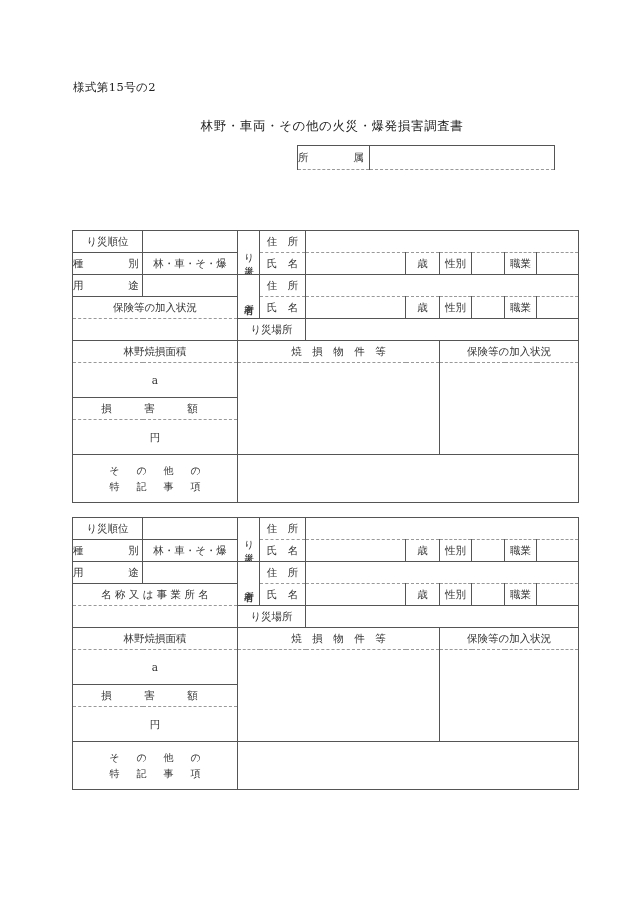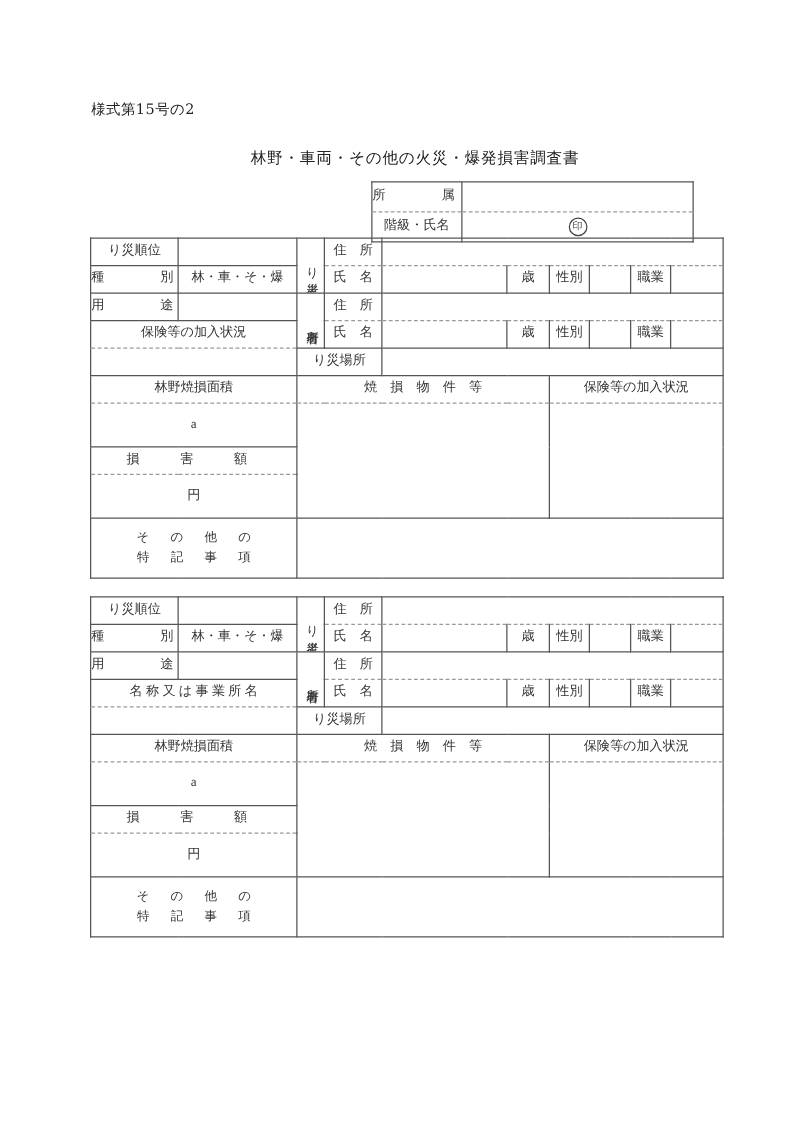--- a/index.html
+++ b/index.html
@@ -44,21 +44,20 @@
     padding-left: 34px;
   }
 
   
   .tbl {
     position: absolute;
     border-collapse: collapse;
     table-layout: fixed;
     font-size: 10.5px;
     color: #333;
-    font-family: Liberation Serif, serif;
   }
   .tbl td {
     border: 1px solid #555;
     padding: 0;
     vertical-align: middle;
     text-align: center;
     height: 20px;
     line-height: 1.15;
     overflow: hidden;
   }
@@ -100,21 +99,21 @@
     border-radius: 50%;
     font-size: 8px;
     line-height: 12px;
     text-align: center;
     color: #444;
     vertical-align: middle;
   }
   .seal-cell { text-align: right; padding-right: 6px; }
 
   
-  .record-table { left: 72px; width: 482px; }
+  .record-table { left: 72px; width: 482px; margin-top: 40px; }
   #record-table-1 { top: 190px; }
   #record-table-2 { top: 477px; }
 
   .record-table td { height: 21px; }
   .tall-1 { height: 34px !important; }
   .tall-3 { height: 47px !important; }
 </style>
 </head>
 <body>
 
@@ -126,26 +125,20 @@
 
   <table class="tbl" id="affiliation-table">
     <colgroup>
       <col style="width:72px">
         <col style="width:185px">
     </colgroup>
     <tbody>
       <tr>
         <td class="lbl db sp3">所　　属</td>
         <td class="db lft"></td>
-      </tr>
-      <tr>
-        <td class="lbl dt">階級・氏名</td>
-        <td class="dt seal-cell">
-          <span class="seal">印</span>
-        </td>
       </tr>
     </tbody>
   </table>
 
   <table class="tbl record-table" id="record-table-1">
     <colgroup>
       <col style="width:70px">
       <col style="width:95px">
       <col style="width:22px">
       <col style="width:46px">

